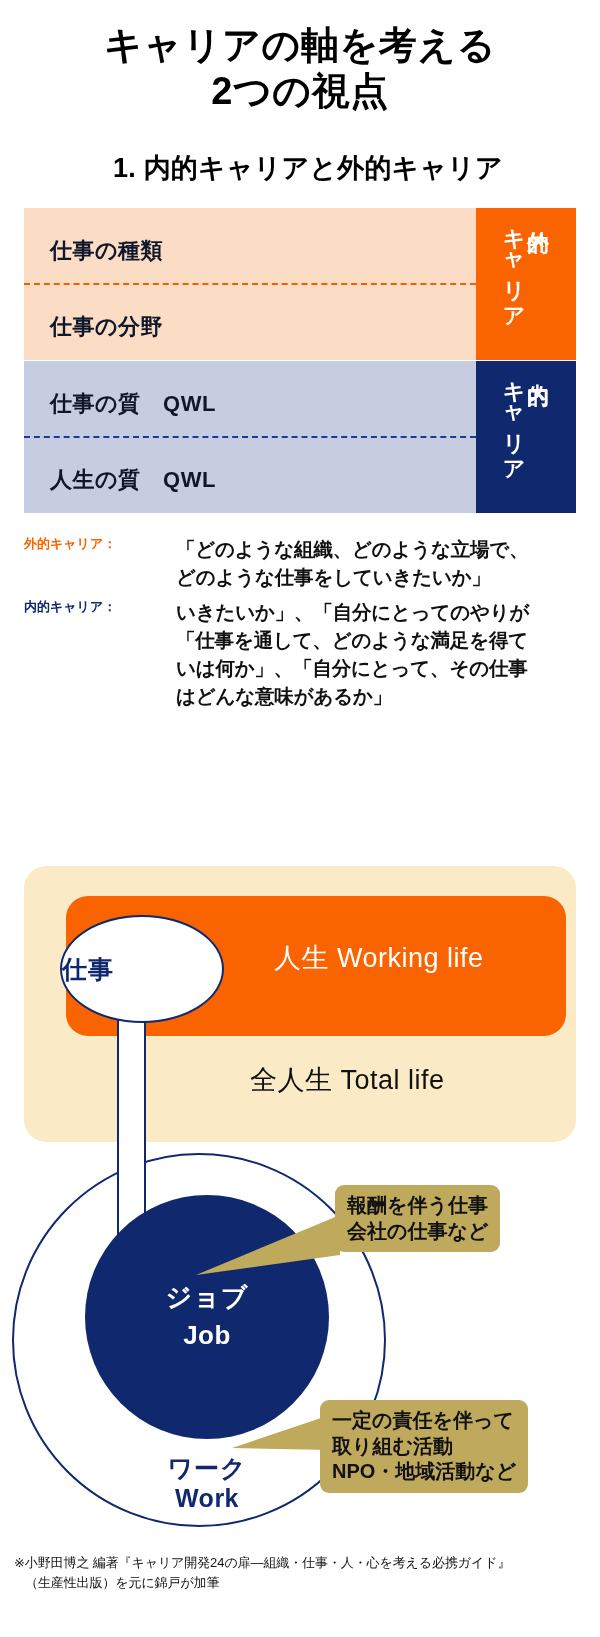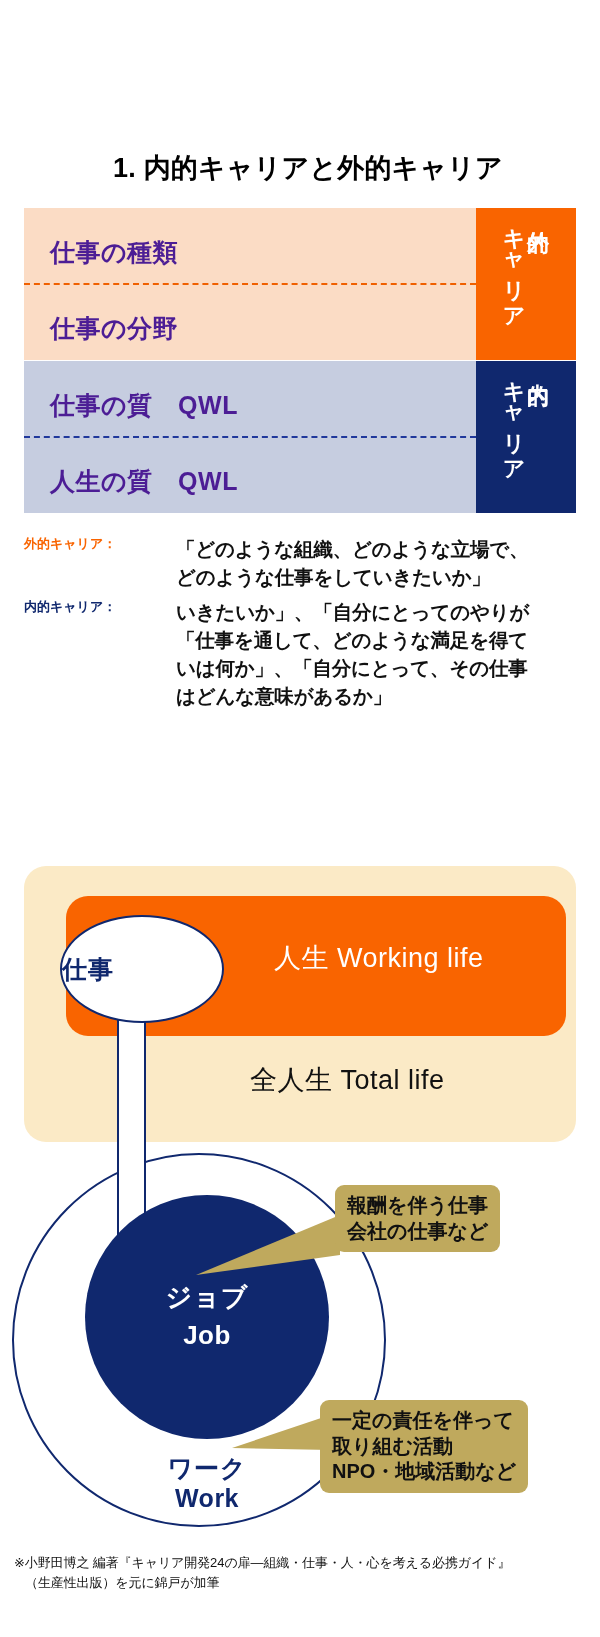--- a/index.html
+++ b/index.html
@@ -25,21 +25,21 @@
   }
   #sec1-head{top:150px;}
   #sec2-head{top:812px;}
 
   
   .tbl{position:absolute;left:24px;top:208px;width:552px;height:305px;}
   .tbl-half{position:absolute;left:0;width:552px;height:152px;}
   .tbl-half.outer{top:0;background:#fbdcc5;}
   .tbl-half.inner{top:153px;background:#c6cde0;}
   .tbl-half .rowtext{
-    position:absolute;left:26px;font-size:25px;font-weight:bold;color:#4c1d95;
+    position:absolute;left:26px;font-size:22px;font-weight:bold;color:#0f172a;
     letter-spacing:0.5px;white-space:pre;
   }
   .tbl-half .r1{top:28px;}
   .tbl-half .r2{top:104px;}
   .dash{
     position:absolute;left:0;width:452px;height:0;
     border-top:2px dashed #f06000;top:75px;
   }
   .tbl-half.inner .dash{border-top-color:#20389b;}
 
@@ -138,20 +138,24 @@
     position:absolute;left:14px;top:1553px;width:580px;
     font-size:13px;line-height:1.55;color:#111;letter-spacing:-0.1px;
   }
   .footer .f2{display:block;padding-left:11px;}
 </style>
 </head>
 <body>
 
 <div class="page">
 
+  <div class="title">
+    <span>キャリアの軸を考える</span>
+    <span class="l2">2つの視点</span>
+  </div>
 
   <div class="sec-head" id="sec1-head">1. 内的キャリアと外的キャリア</div>
 
   <div class="tbl">
 
     <div class="tbl-half outer">
       <div class="rowtext r1">仕事の種類</div>
       <div class="dash"></div>
       <div class="rowtext r2">仕事の分野</div>
       <div class="vcol outer">

